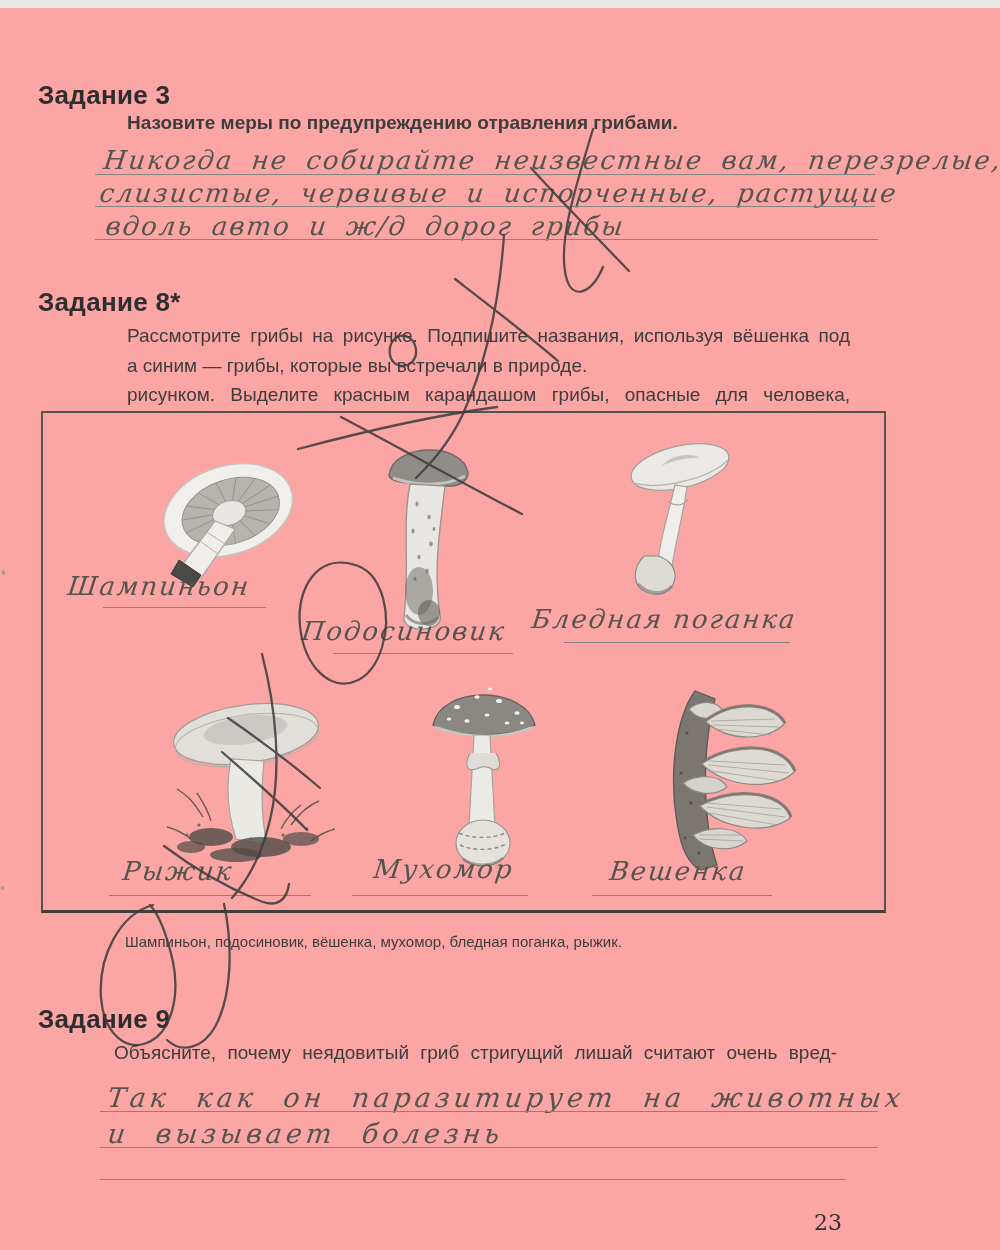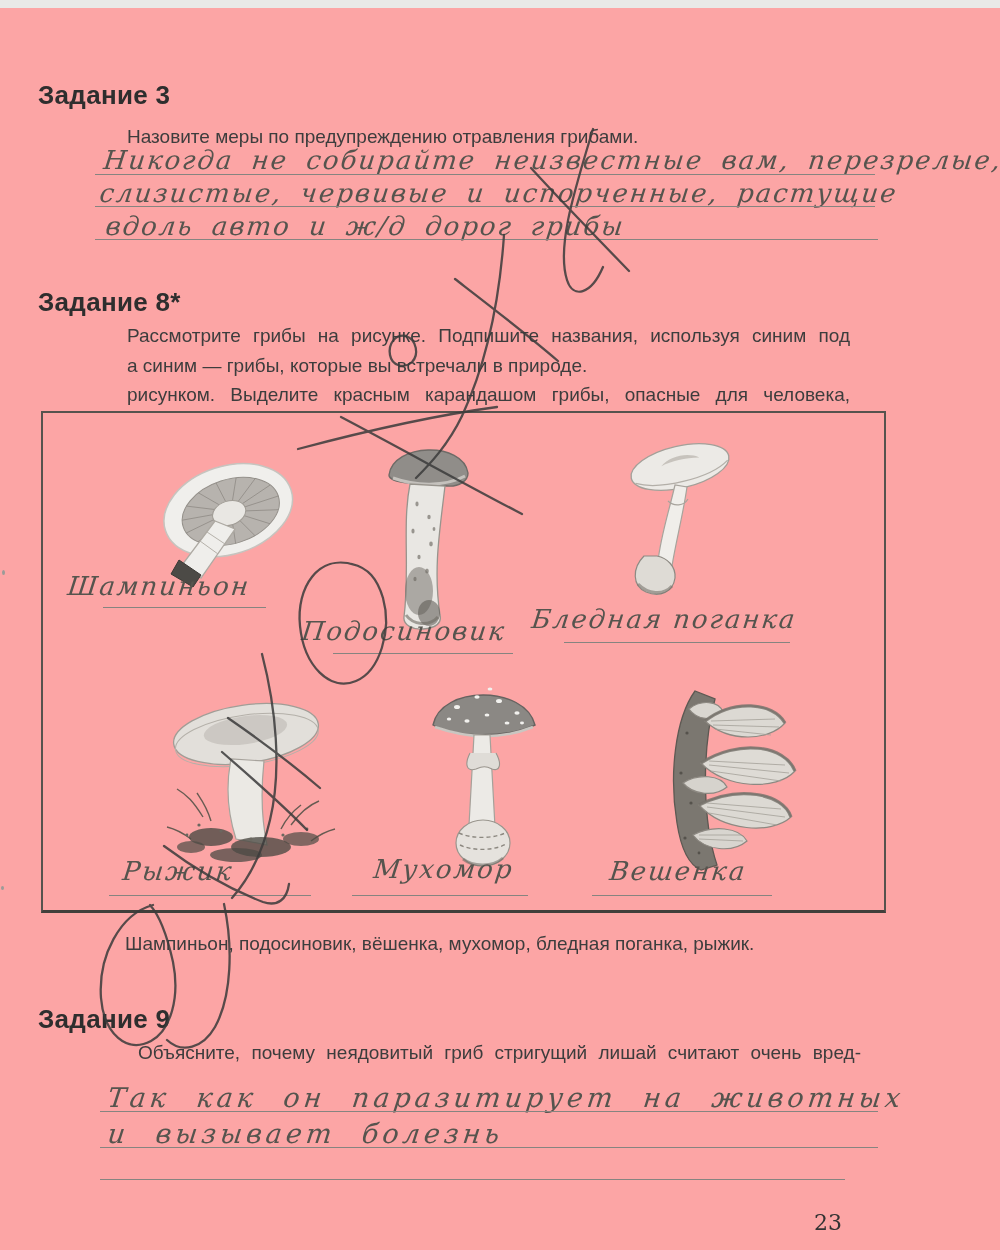--- a/index.html
+++ b/index.html
@@ -11,49 +11,49 @@
   .pline{white-space:nowrap;}
   .jline{white-space:normal;text-align:justify;text-align-last:justify;}
   .rule{position:absolute;height:0;border-top:1.4px solid #868480;}
   .hw{position:absolute;font-family:"DejaVu Serif",serif;font-style:italic;color:#56544e;
       white-space:nowrap;transform:skewX(-7deg);transform-origin:left bottom;}
   .hw-answer{font-size:26px;letter-spacing:2px;word-spacing:8px;}
   .hw-wide{font-size:27px;letter-spacing:4px;word-spacing:14px;}
   .hw-label{font-size:26px;letter-spacing:2px;}
   .frame{position:absolute;left:41px;top:403px;width:845px;height:502px;
          border:2px solid #56534e;border-bottom:3px solid #413f3b;box-sizing:border-box;}
-  .caption{position:absolute;font-size:19px;color:#3d3d3d;white-space:nowrap;}
+  .caption{position:absolute;font-size:15px;color:#3d3d3d;white-space:nowrap;}
   .pagenum{position:absolute;font-family:"DejaVu Serif",serif;font-size:22px;color:#333;}
   .fig{position:absolute;}
   svg{display:block;}
   .overlay{position:absolute;left:0;top:0;width:1000px;height:1250px;pointer-events:none;z-index:6;}
   .speck{position:absolute;background:#9b9b98;border-radius:50%;}
 </style>
 </head>
 <body>
 
 <div class="page">
 
   <div class="heading" style="left:38px;top:72px;">Задание 3</div>
 
-  <div class="prompt pline" style="left:127px;top:114px;">Назовите меры по предупреждению отравления грибами.</div>
+  <div class="prompt pline" style="left:127px;top:100px;font-weight:bold;">Назовите меры по предупреждению отравления грибами.</div>
 
   <div class="hw hw-answer" style="left:102px;top:137px;">Никогда не собирайте неизвестные вам, перезрелые,</div>
   <div class="rule" style="left:95px;top:166px;width:780px;"></div>
 
   <div class="hw hw-answer" style="left:98px;top:170px;">слизистые, червивые и испорченные, растущие</div>
   <div class="rule" style="left:95px;top:198px;width:780px;"></div>
 
   <div class="hw hw-answer" style="left:104px;top:203px;">вдоль авто и ж/д дорог грибы</div>
   <div class="rule" style="left:95px;top:231px;width:783px;"></div>
 
   <div class="heading" style="left:38px;top:279px;">Задание 8*</div>
 
   <div class="abs" style="left:127px;top:313px;width:723px;">
-    <div class="prompt jline" style="position:static;">Рассмотрите грибы на рисунке. Подпишите названия, используя синим под</div>
+    <div class="prompt jline" style="position:static;">Рассмотрите грибы на рисунке. Подпишите названия, используя вёшенка под</div>
     <div class="prompt pline" style="position:static;">а синим — грибы, которые вы встречали в природе.</div>
     <div class="prompt jline" style="position:static;">рисунком. Выделите красным карандашом грибы, опасные для человека,</div>
   </div>
 
   <div class="frame"></div>
 
   <div class="fig" style="left:141px;top:445px;">
     <svg width="170" height="142" viewBox="0 0 170 142">
       <g transform="rotate(-18 85 60)">
         <ellipse cx="88" cy="58" rx="66" ry="44" fill="#f0efec" stroke="#c6c4bf" stroke-width="1.5"></ellipse>
@@ -219,21 +219,21 @@
       </g>
     </svg>
   </div>
   <div class="hw hw-label" style="left:608px;top:848px;">Вешенка</div>
   <div class="rule" style="left:592px;top:887px;width:180px;"></div>
 
   <div class="caption" style="left:125px;top:925px;">Шампиньон, подосиновик, вёшенка, мухомор, бледная поганка, рыжик.</div>
 
   <div class="heading" style="left:38px;top:996px;">Задание 9</div>
 
-  <div class="abs" style="left:138px;top:1030px;width:723px;">
+  <div class="abs" style="left:114px;top:1030px;width:723px;">
     <div class="prompt jline" style="position:static;">Объясните, почему неядовитый гриб стригущий лишай считают очень вред-</div>
   </div>
 
   <div class="hw hw-wide" style="left:106px;top:1074px;">Так как он паразитирует на животных</div>
   <div class="rule" style="left:100px;top:1103px;width:778px;"></div>
 
   <div class="hw hw-wide" style="left:106px;top:1110px;">и вызывает болезнь</div>
   <div class="rule" style="left:100px;top:1139px;width:778px;"></div>
 
   <div class="rule" style="left:100px;top:1171px;width:745px;"></div>

